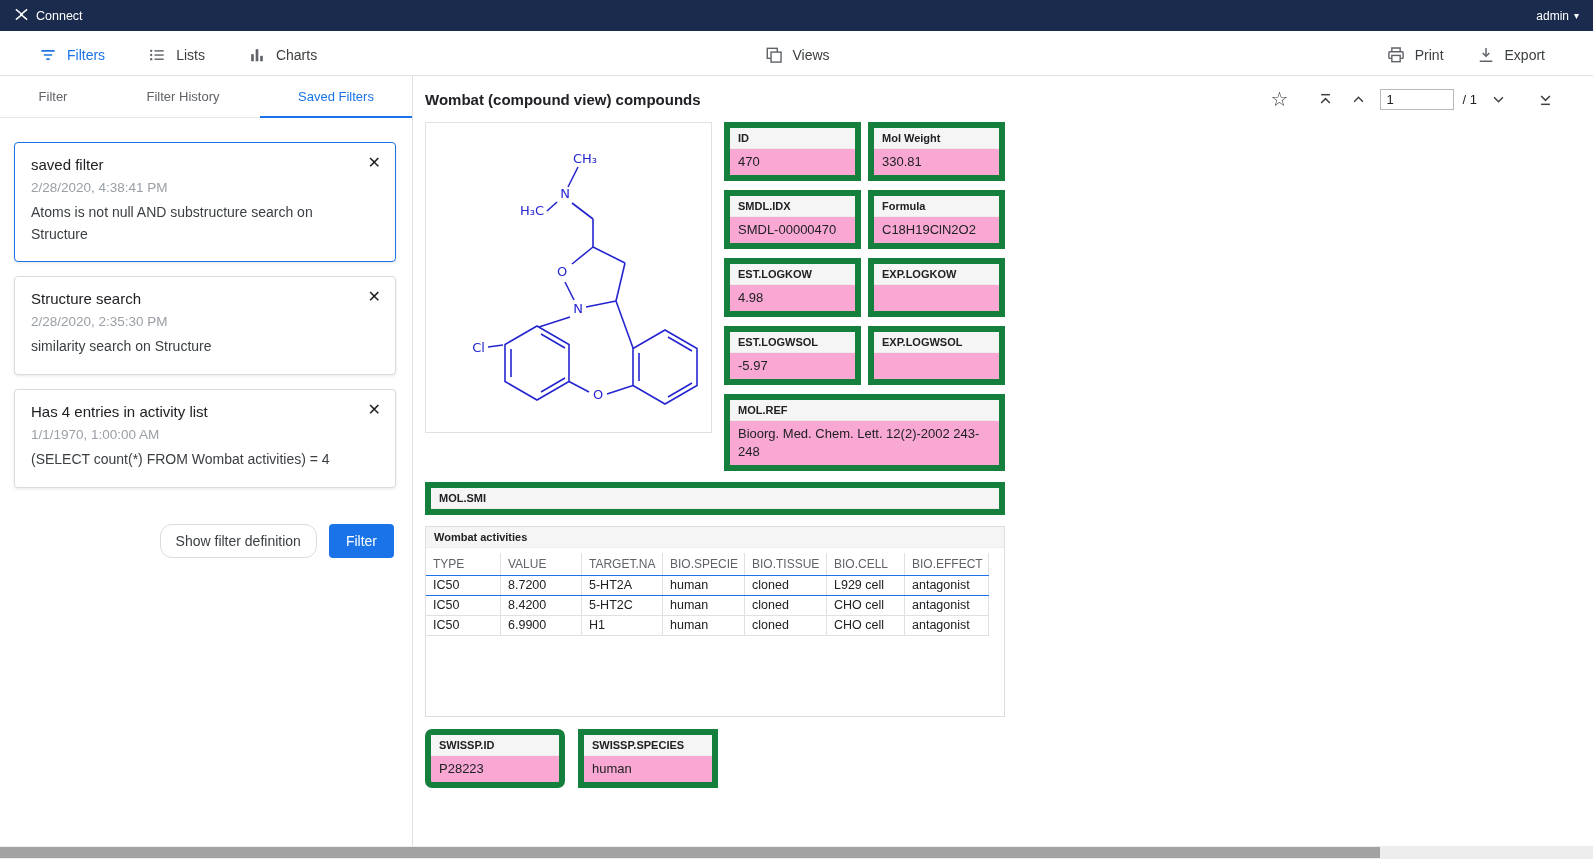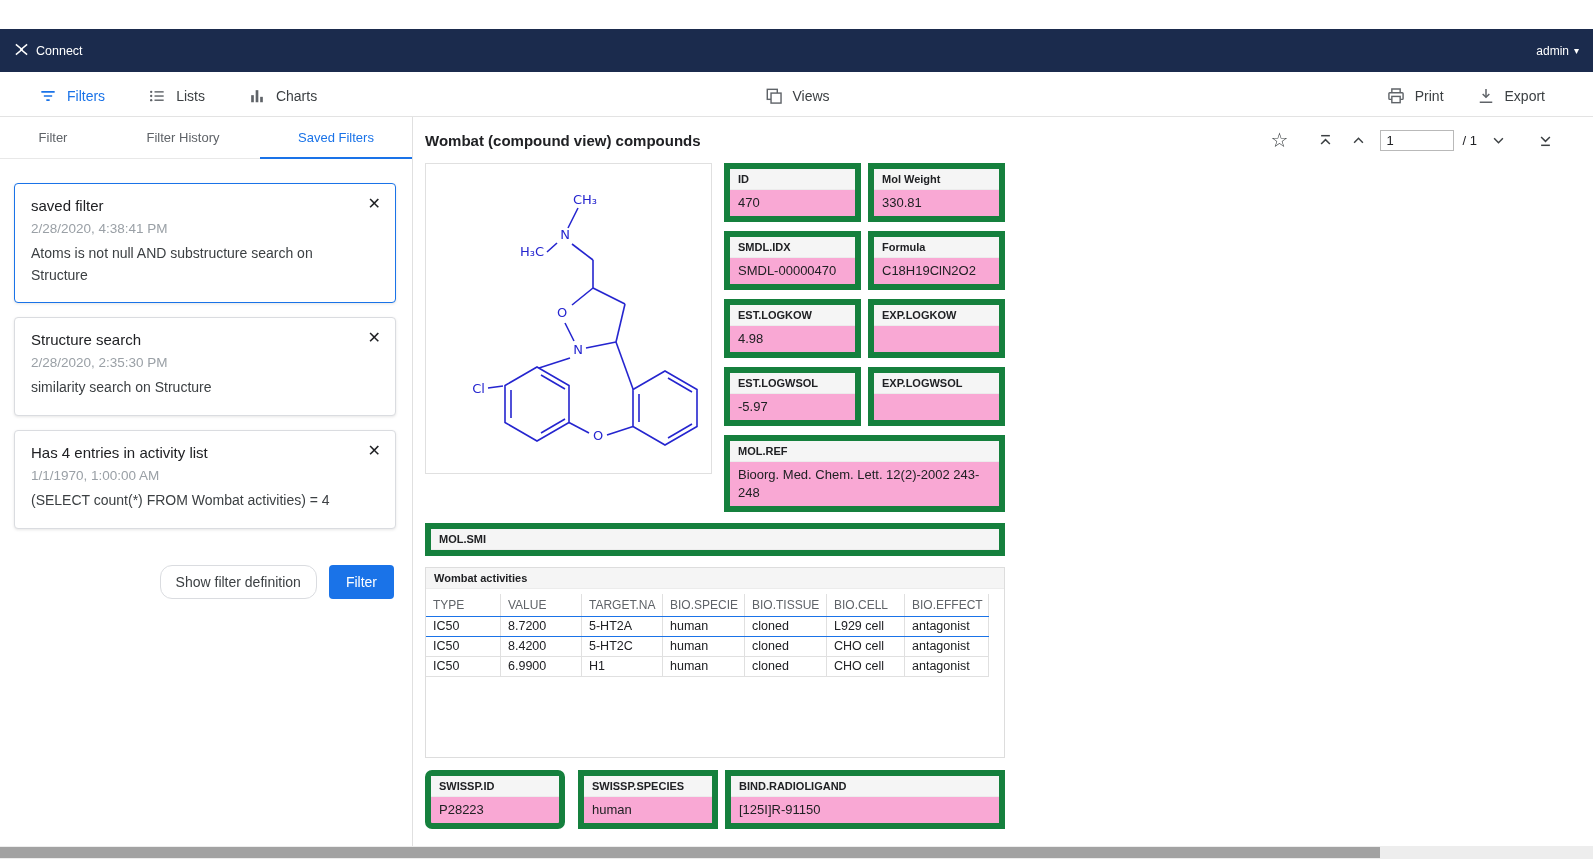--- a/index.html
+++ b/index.html
@@ -1,20 +1,20 @@
 <!DOCTYPE html>
 <html><head>
 <meta charset="utf-8">
 <style>
   * { margin:0; padding:0; box-sizing:border-box; }
   body { font-family:"Liberation Sans", sans-serif; background:#fff; }
   .app { width:1593px; height:859px; position:relative; overflow:hidden; color:#202124; background:#fff; }
 
   
-  .topbar { height:43px; background:#1b2b4d; display:flex; align-items:center; padding:0 14px; color:#fff;margin-top:29px; }
+  .topbar { height:31px; background:#1b2b4d; display:flex; align-items:center; padding:0 14px; color:#fff; }
   .brand { display:flex; align-items:center; gap:7px; font-size:12.5px; }
   .topbar .spacer { flex:1; }
   .user-menu { display:flex; align-items:center; gap:5px; font-size:12px; cursor:pointer; }
 
   
   .toolbar { height:45px; border-bottom:1px solid #e3e3e3; display:flex; align-items:center; position:relative; padding:4px 48px 0 38px; background:#fff; }
   .tb-left { display:flex; gap:42px; }
   .tb-right { margin-left:auto; display:flex; gap:32px; }
   .tb-item { display:flex; align-items:center; gap:9px; font-size:14px; color:#3c4043; cursor:pointer; }
   .tb-item svg { width:20px; height:20px; color:#5f6368; }
@@ -377,24 +377,20 @@
 
       <div class="bottom-fields">
         <div class="field bf1">
           <div class="field-label">SWISSP.ID</div>
           <div class="field-value">P28223</div>
         </div>
         <div class="field bf2">
           <div class="field-label">SWISSP.SPECIES</div>
           <div class="field-value">human</div>
         </div>
-        <div class="field bf3">
-          <div class="field-label">BIND.RADIOLIGAND</div>
-          <div class="field-value">[125I]R-91150</div>
-        </div>
       </div>
     </div>
   </div>
 
   <div class="hscroll">
     <div class="thumb"></div>
   </div>
 </div>
 
 </body></html>

